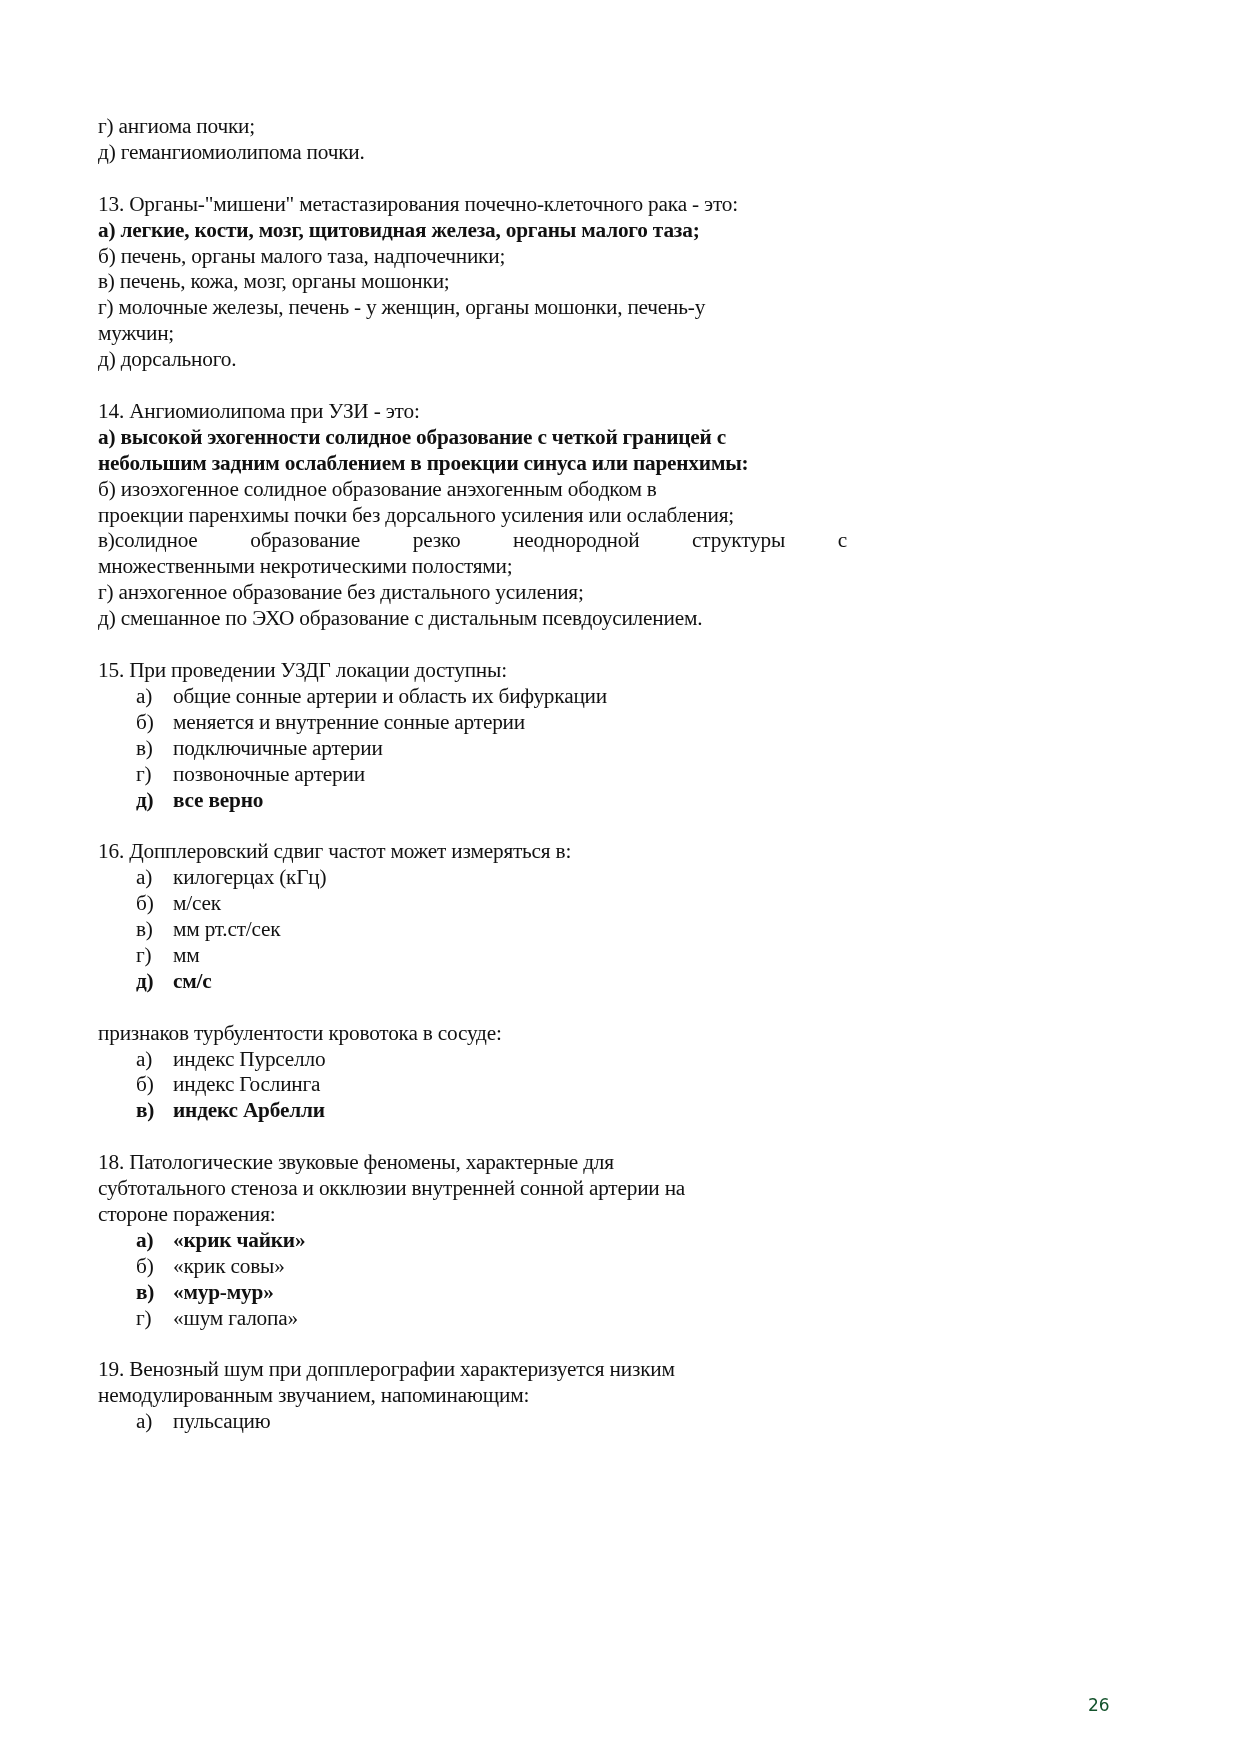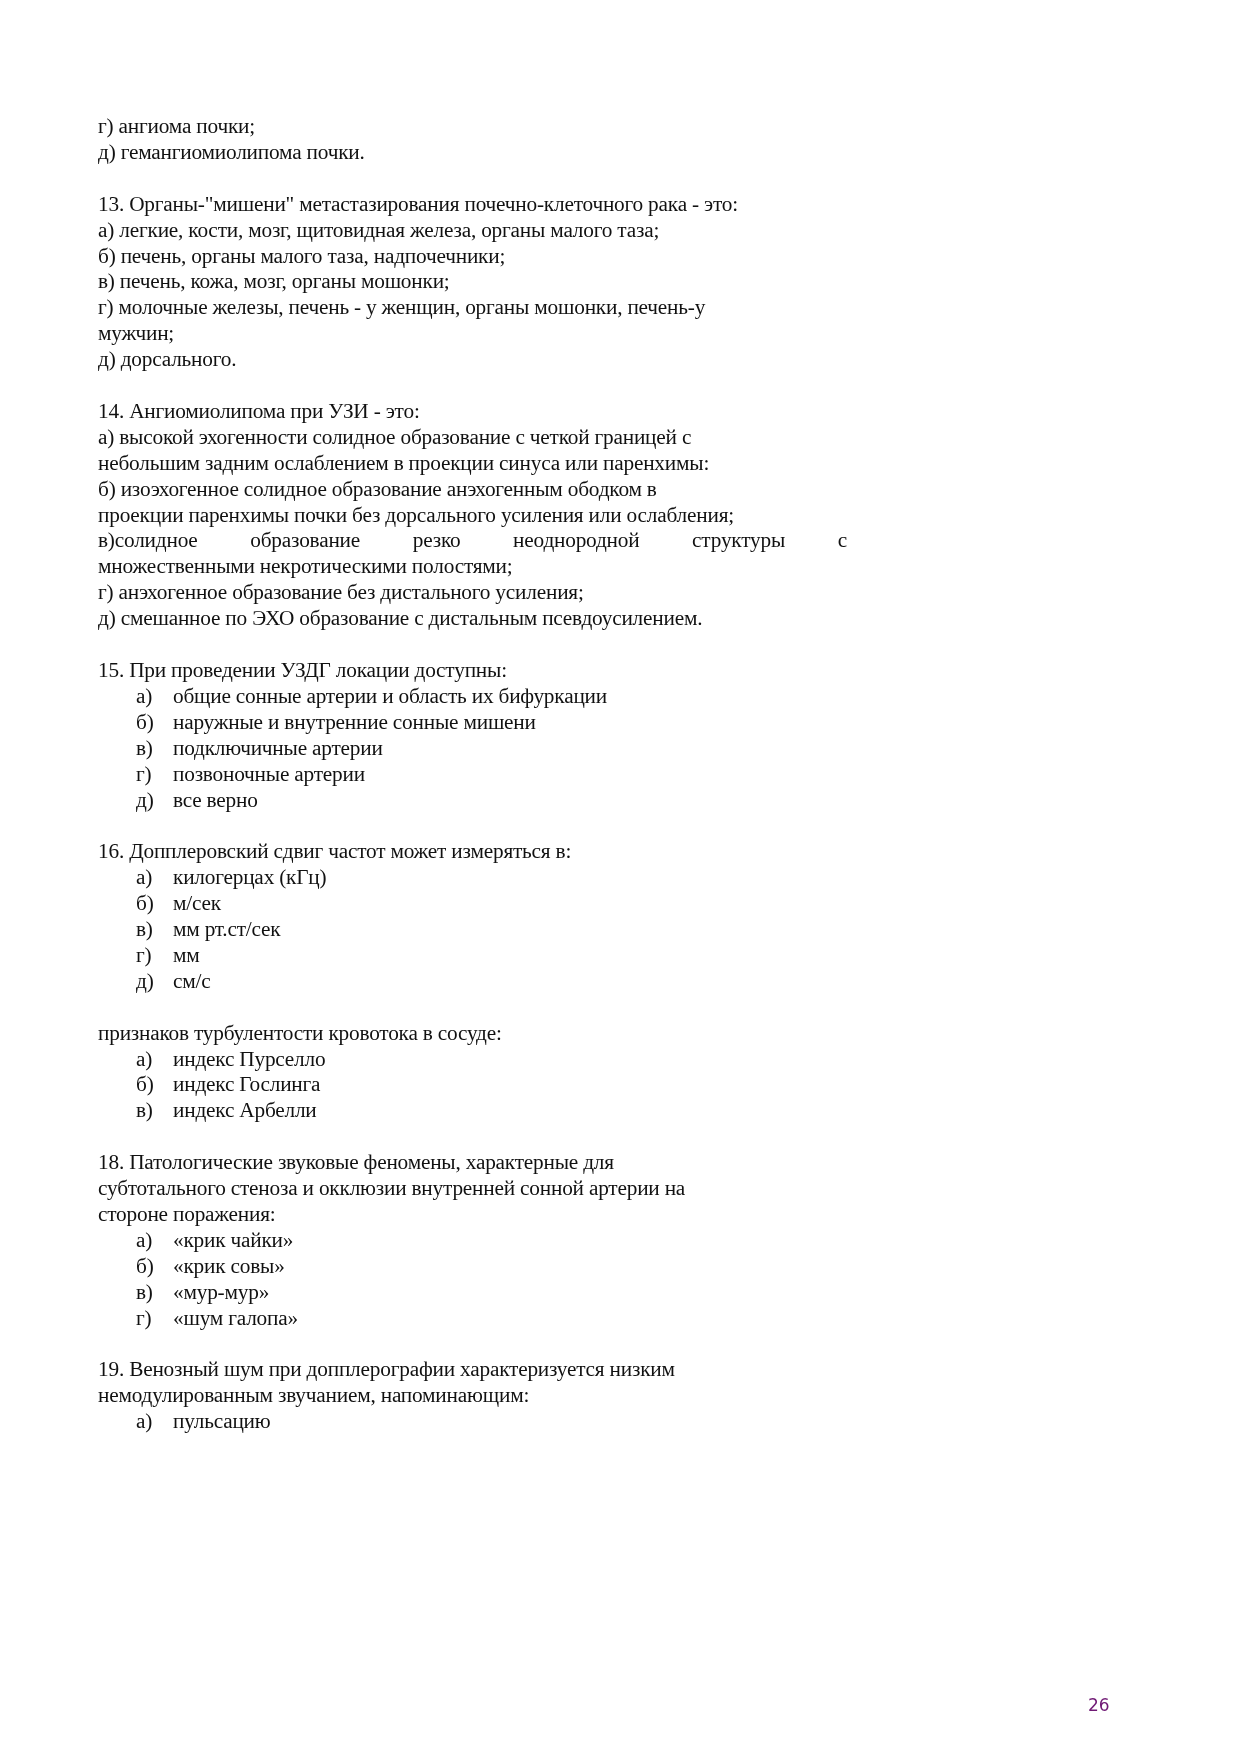--- a/index.html
+++ b/index.html
@@ -19,42 +19,42 @@
       position: absolute;
       left: 98px;
       top: 114px;
       width: 780px;
       font-size: 21.3px;
       line-height: 25.9px;
       letter-spacing: -0.2px;
     }
     .line { display: block; white-space: nowrap; }
     .gap { display: block; height: 25.9px; }
-    .bold { font-weight: normal; }
+    .bold { font-weight: bold; }
     .justify {
       display: flex;
       justify-content: space-between;
       width: 749px;
     }
     .opt {
       display: flex;
       padding-left: 38px;
       white-space: nowrap;
     }
     .opt .letter {
       width: 37px;
       flex: 0 0 37px;
     }
     .page-number {
       position: absolute;
       left: 1088px;
       top: 1695px;
       font-family: "DejaVu Sans", "Liberation Sans", sans-serif;
       font-size: 17px;
-      color: #701a75;
+      color: #14532d;
     }
   </style>
 </head>
 <body>
 
 <div class="page">
 
   <div>
     <span class="line"><span>г)</span> <span>ангиома почки;</span></span>
     <span class="line"><span>д)</span> <span>гемангиомиолипома почки.</span></span>
@@ -96,21 +96,21 @@
   <span class="gap"></span>
 
   <div>
     <span class="line">15. При проведении УЗДГ локации доступны:</span>
     <div class="opt">
         <span class="letter">а)</span>
         <span>общие сонные артерии и область их бифуркации</span>
       </div>
     <div class="opt">
         <span class="letter">б)</span>
-        <span>наружные и внутренние сонные мишени</span>
+        <span>меняется и внутренние сонные артерии</span>
       </div>
     <div class="opt">
         <span class="letter">в)</span>
         <span>подключичные артерии</span>
       </div>
     <div class="opt">
         <span class="letter">г)</span>
         <span>позвоночные артерии</span>
       </div>
     <div class="opt bold">

